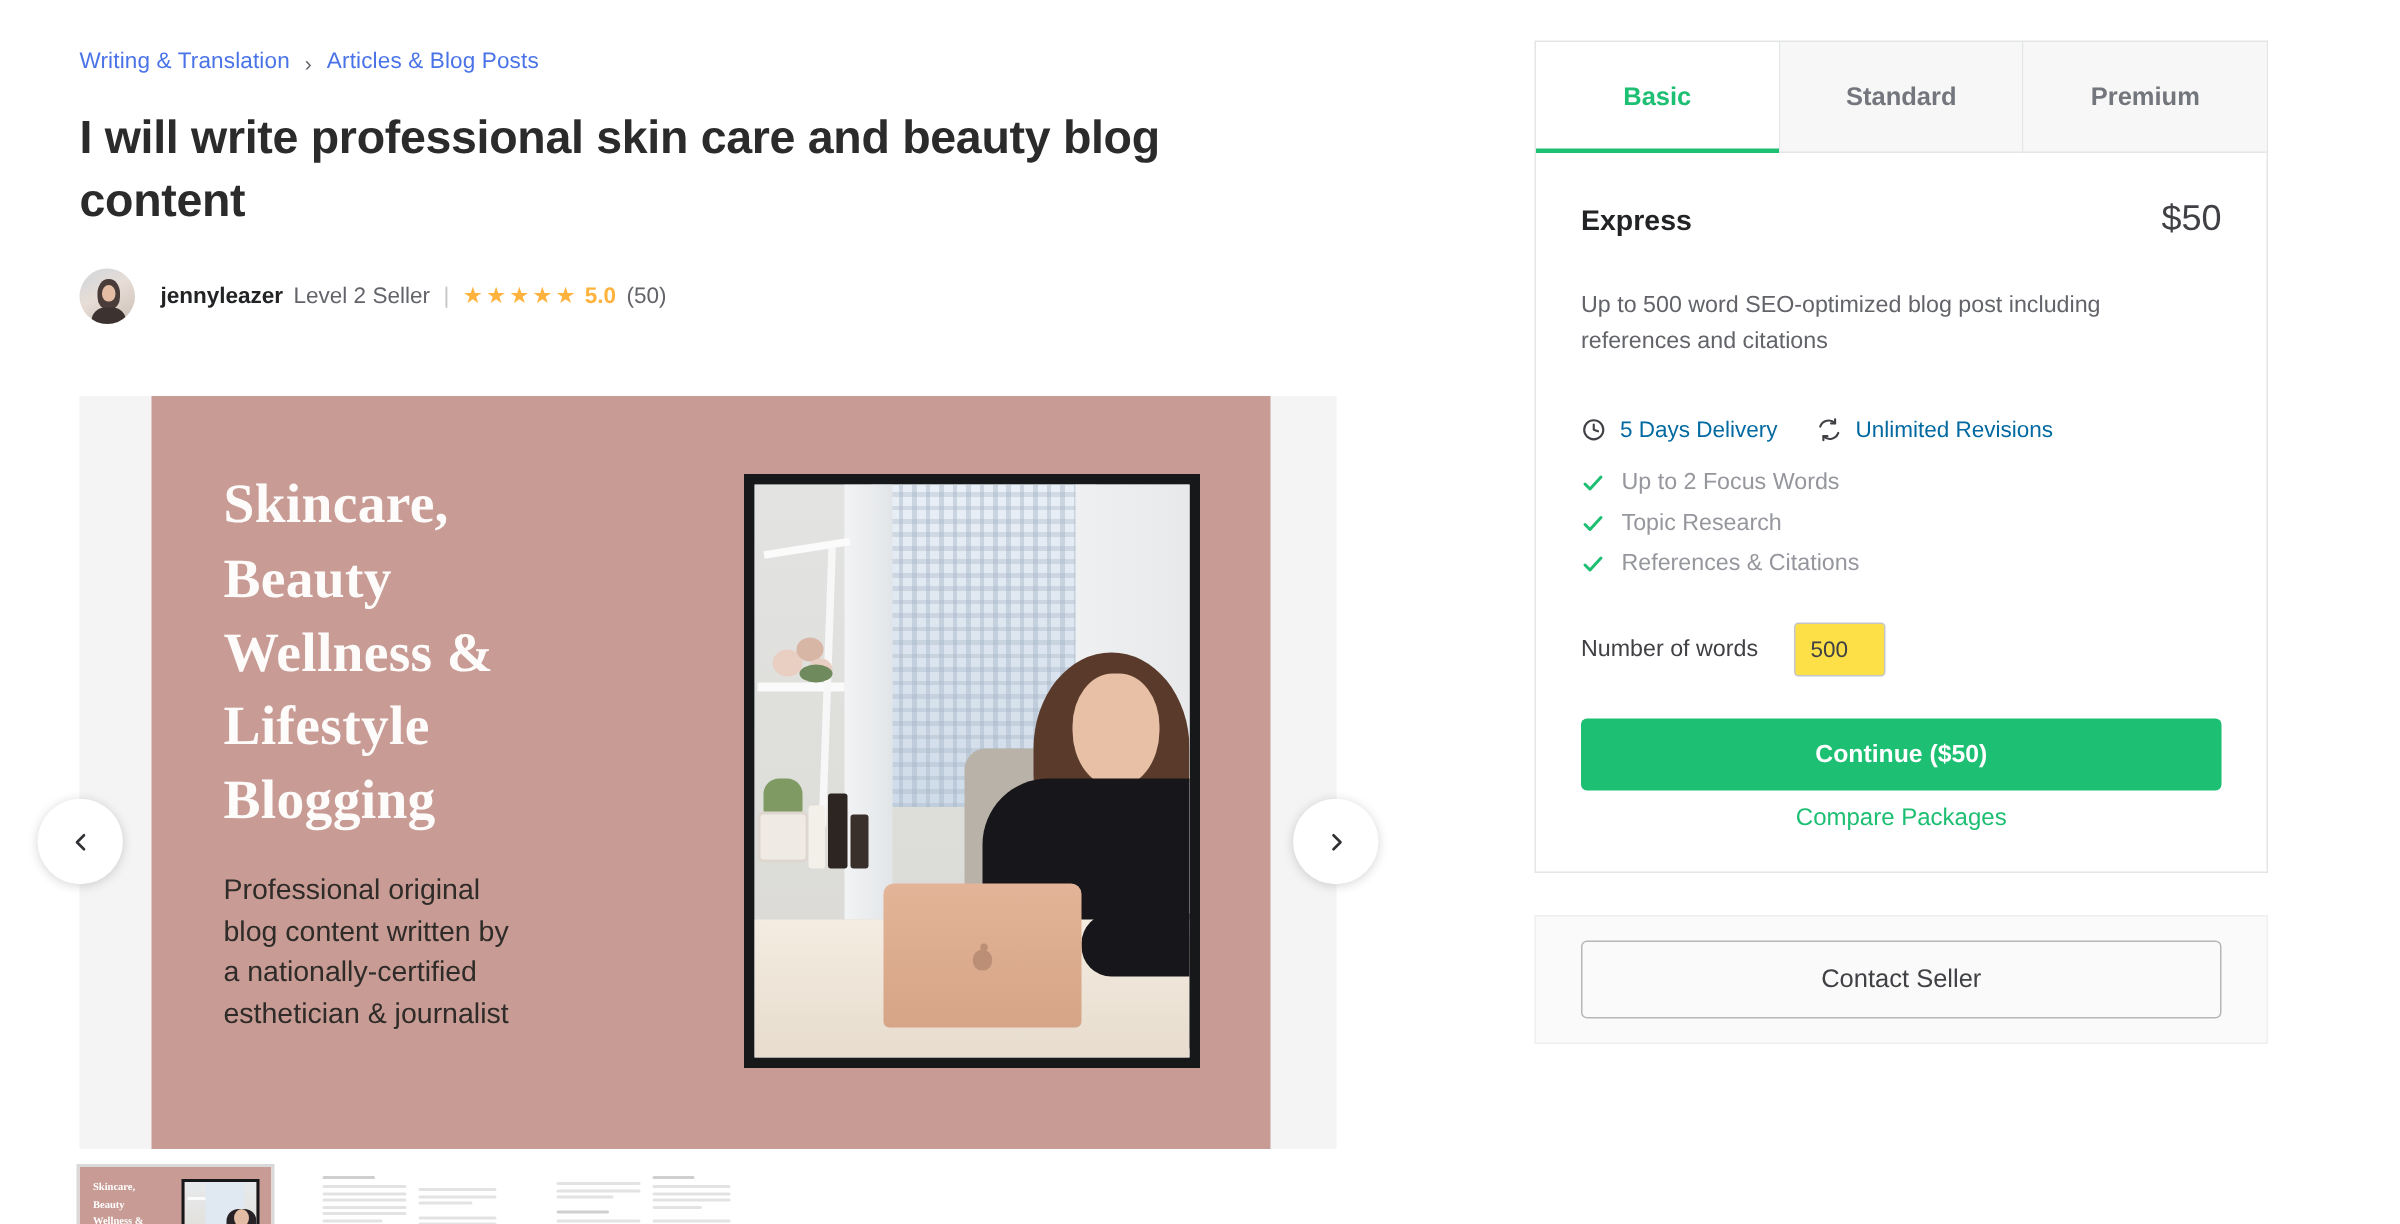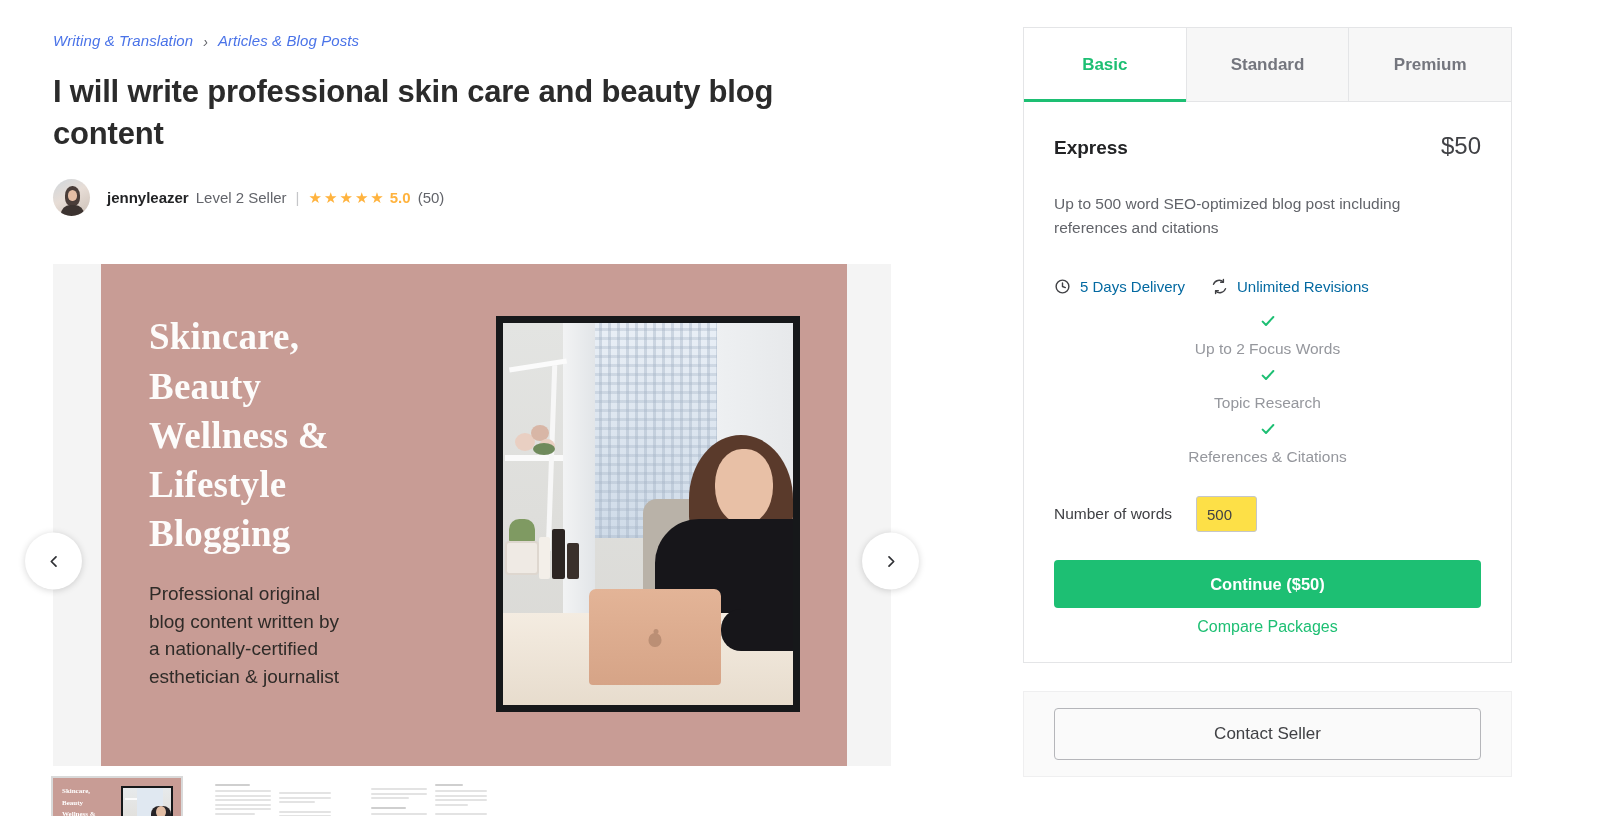--- a/index.html
+++ b/index.html
@@ -7,21 +7,21 @@
     width: 1600px; height: 816px;
     background: #ffffff;
     font-family: "Liberation Sans", sans-serif;
     overflow: hidden;
   }
   .page { position: relative; width: 1600px; height: 816px; }
 
   
   .left-col { position: absolute; left: 53px; top: 0; width: 900px; height: 816px; }
 
-  .breadcrumb { display: flex; align-items: flex-end; gap: 10px; padding-top: 32px; font-style: italic; }
+  .breadcrumb { display: flex; align-items: flex-end; gap: 10px; padding-top: 32px; }
   .crumb {
     color: #4a73e8; font-size: 15px; font-weight: 400;
     text-decoration: none; letter-spacing: .1px; cursor: pointer;
   }
   .crumb-sep { color: #62646a; font-size: 14px; line-height: 1; }
 
   .gig-title {
     margin-top: 22px;
     font-size: 31px; line-height: 1.36; font-weight: 700;
     color: #2b2b2b; letter-spacing: -.2px; max-width: 830px;
@@ -240,21 +240,21 @@
     margin-top: 32px; font-size: 15.5px; line-height: 1.55;
     color: #62646a; max-width: 410px;
   }
   .meta-row { display: flex; align-items: center; gap: 26px; margin-top: 38px; }
   .meta-item { display: flex; align-items: center; gap: 9px; }
   .meta-text { font-size: 15px; font-weight: 400; color: #0369a1; }
   .meta-icon { color: #404145; display: flex; }
   .meta-icon svg { width: 17px; height: 17px; }
 
   .feat-list { margin-top: 18px; }
-  .feat { display: flex; align-items: center; gap: 11px; margin-bottom: 9px; flex-direction: column; }
+  .feat { display: flex; align-items: center; gap: 11px; margin-bottom: 9px; }
   .feat-check { color: #1dbf73; display: flex; }
   .feat-check svg { width: 16px; height: 16px; }
   .feat-label { font-size: 15.5px; color: #95979d; }
 
   .words-row { display: flex; align-items: center; gap: 24px; margin-top: 30px; }
   .words-label { font-size: 15.5px; color: #404145; }
   .words-input {
     width: 61px; height: 36px; border: 1px solid #c5c6c9; border-radius: 3px;
     background: #fde047; font-family: "Liberation Sans", sans-serif;
     font-size: 15px; color: #404145; padding: 0 10px;

